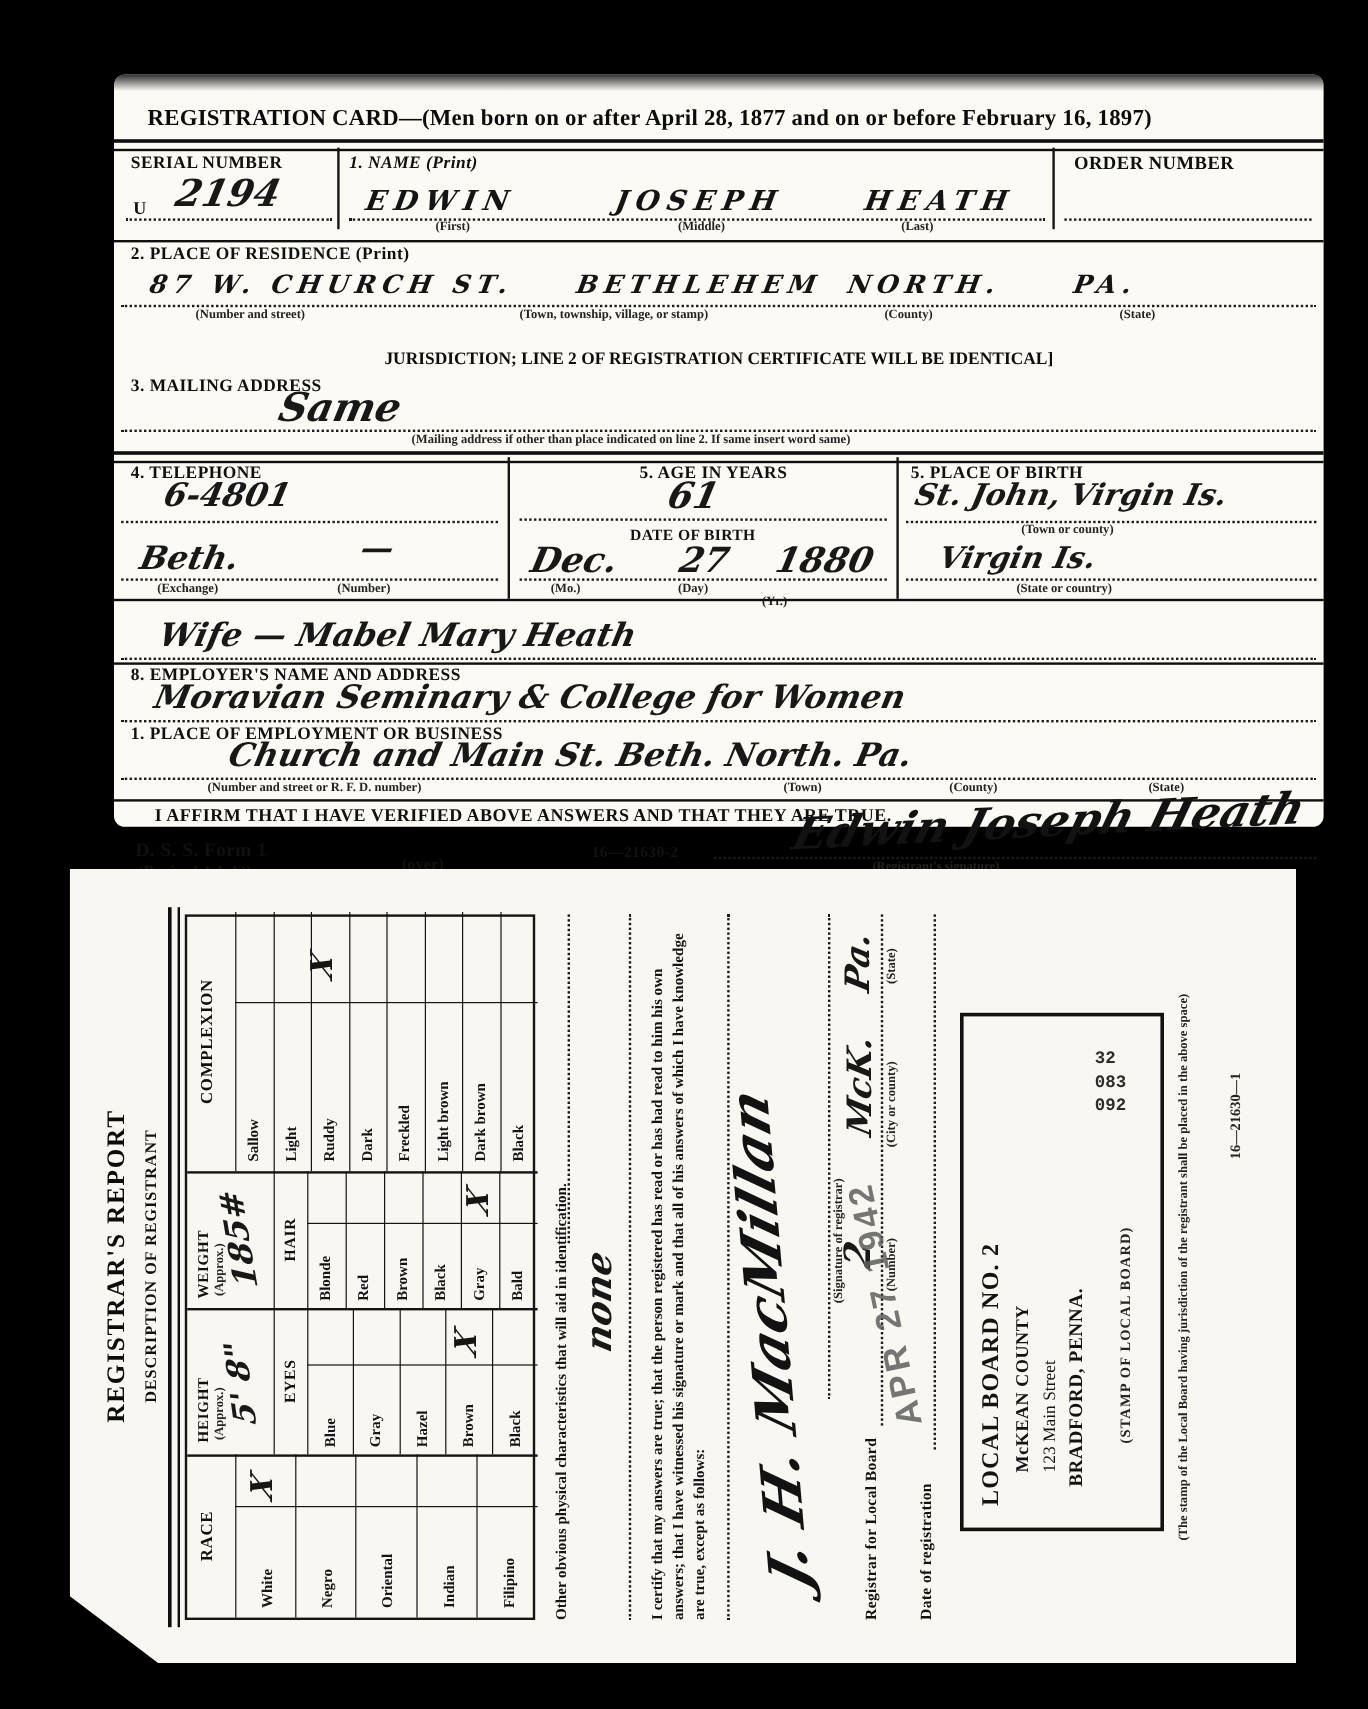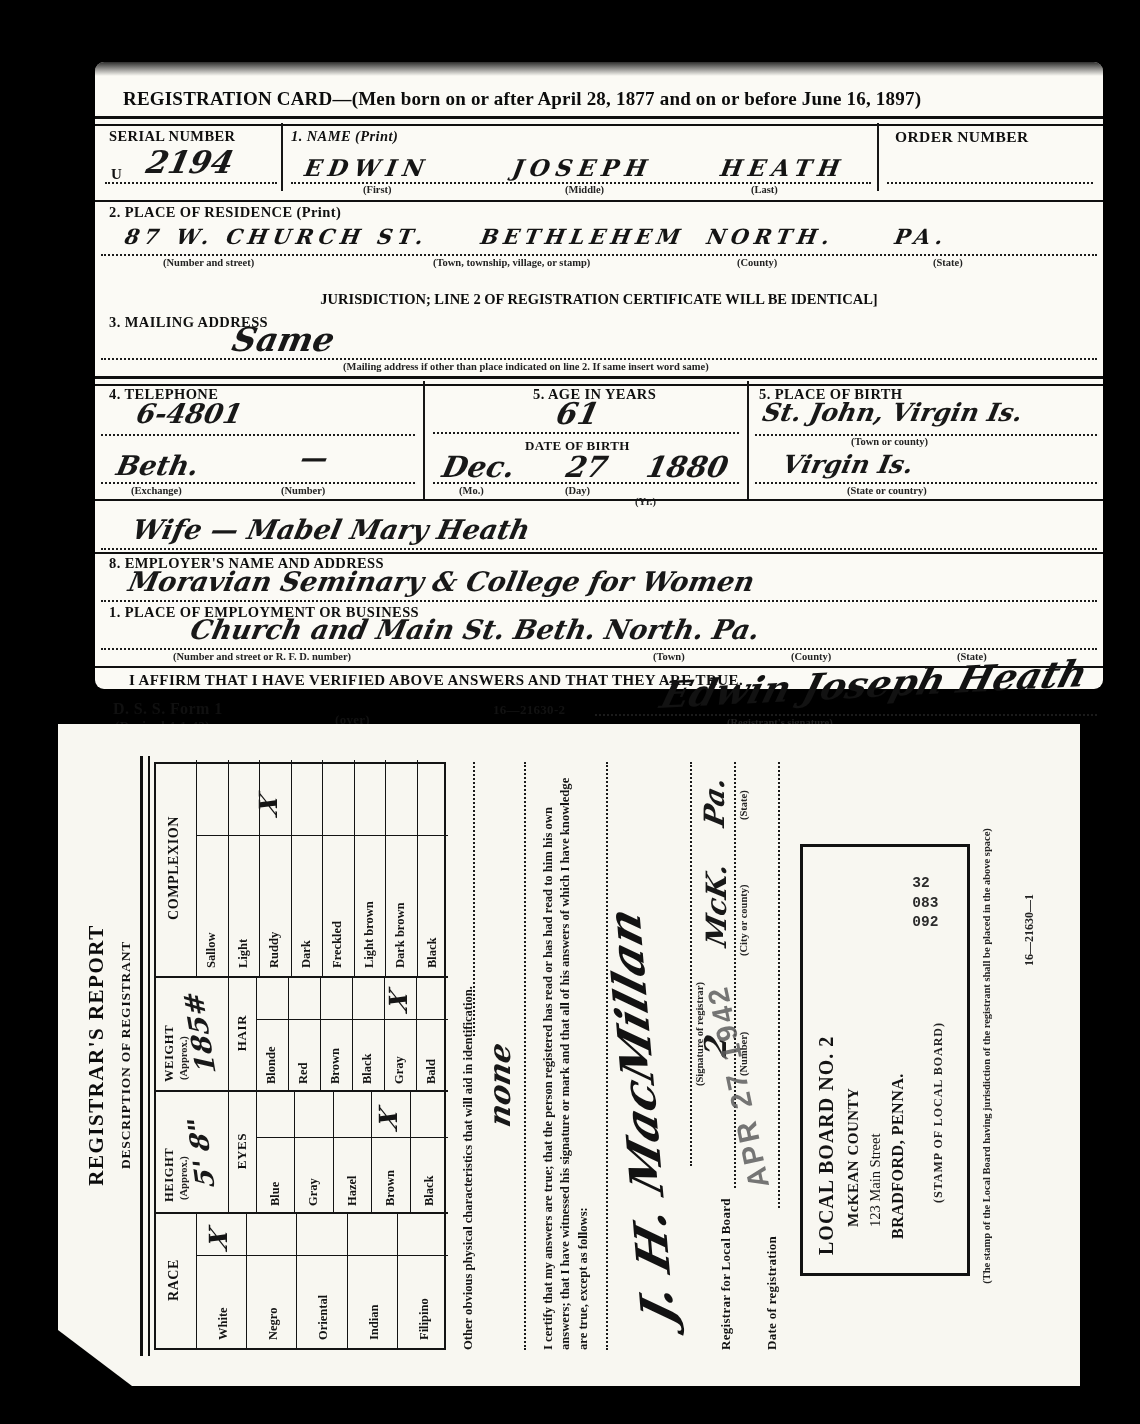--- a/index.html
+++ b/index.html
@@ -50,21 +50,21 @@
   .cert{font-weight:700;font-size:12.6px;color:#141414;line-height:1.38;text-align:left;}
 </style>
 </head>
 <body>
 
 <div class="page">
 
   <div class="front">
     <div class="front-edge"></div>
 
-    <div class="a hdr" style="left:28px;top:26px;">REGISTRATION CARD—(Men born on or after April 28, 1877 and on or before June 16, 1897)</div>
+    <div class="a hdr" style="left:28px;top:26px;">REGISTRATION CARD—(Men born on or after April 28, 1877 and on or before February 16, 1897)</div>
     <div class="drule" style="left:0;top:54px;width:1008px;"></div>
 
     <div class="vline" style="left:186px;top:61px;height:68px;"></div>
     <div class="vline" style="left:782px;top:61px;height:68px;"></div>
     <div class="a lbl2" style="left:14px;top:66px;">SERIAL NUMBER</div>
     <div class="a lbl2" style="left:196px;top:66px;font-style:italic;">1. NAME (Print)</div>
     <div class="a lbl2" style="left:800px;top:66px;font-size:15.5px;">ORDER NUMBER</div>
     <div class="a lbl" style="left:16px;top:104px;font-size:15px;">U</div>
     <div class="a hw" style="left:52px;top:82px;font-size:31px;">2194</div>
     <div class="a hwcaps" style="left:210px;top:92px;">EDWIN</div>

